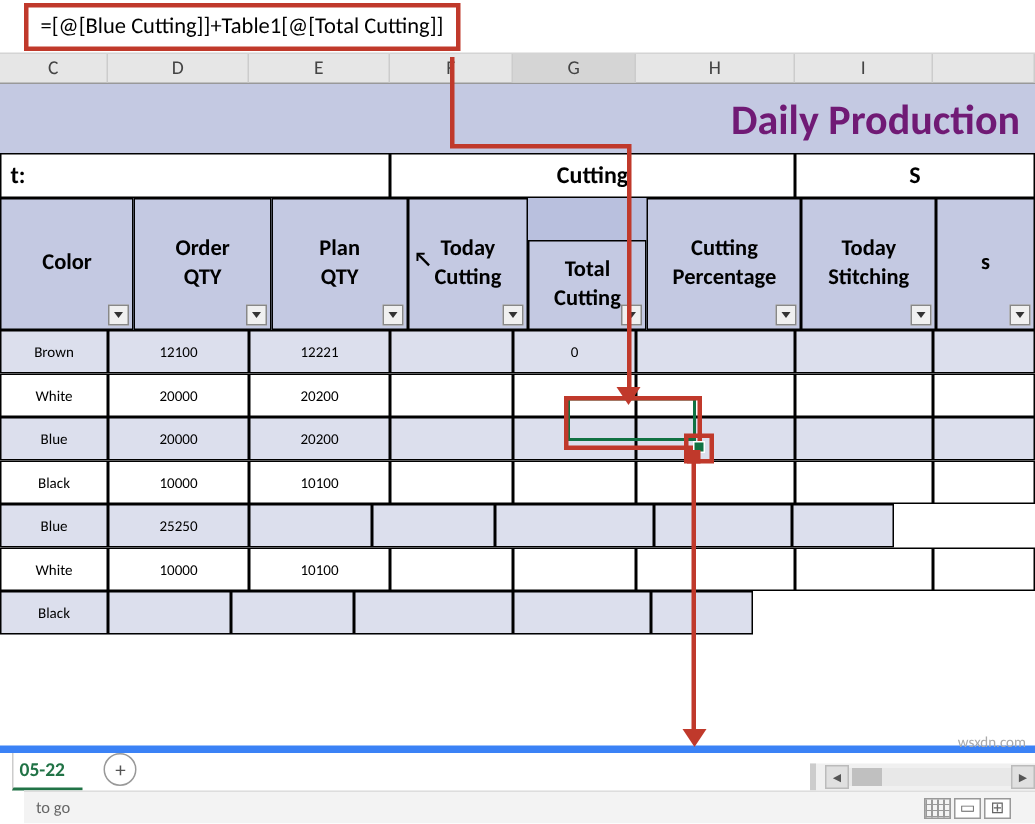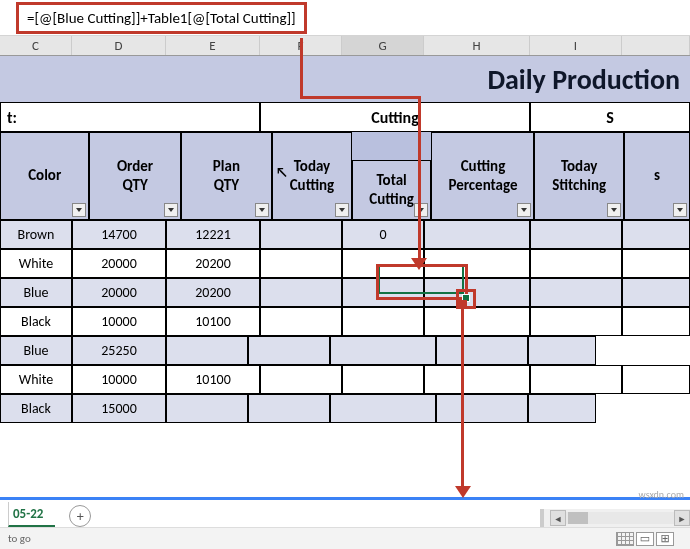--- a/index.html
+++ b/index.html
@@ -55,21 +55,21 @@
       background: #c4c9e2;
       display: flex;
       align-items: center;
       justify-content: flex-end;
       padding-right: 10px;
       overflow: hidden;
     }
     .title-text {
       font-size: 28px;
       font-weight: bold;
-      color: #0f172a;
+      color: #701a75;
       white-space: nowrap;
     }
     .section-row {
       height: 30px;
       display: flex;
       background: #fff;
     }
     .section-cell {
       border: 1px solid #000;
       display: flex;
@@ -126,37 +126,37 @@
     }
     .data-row {
       display: flex;
       height: 29px;
     }
     .data-cell {
       border: 1px solid #000;
       display: flex;
       align-items: center;
       justify-content: center;
-      font-size: 14px;
+      font-size: 10px;
       color: #000;
       background: #fff;
     }
     .data-row.alt .data-cell {
       background: #dcdfed;
     }
     .sheet-tabs {
       position: absolute;
       bottom: 22px;
       left: 0;
       right: 0;
       height: 30px;
       background: #fff;
       display: flex;
-      align-items: flex-end;
-      border-top: 3px solid #3b82f6;
+      align-items: flex-start;
+      border-top: 5px solid #3b82f6;
     }
     .tab {
       padding: 4px 12px;
       font-size: 13px;
       color: #217346;
       border-bottom: 2px solid #217346;
       font-weight: bold;
       margin-left: 8px;
     }
     .tab-partial {
@@ -184,21 +184,21 @@
       background: #f0f0f0;
       display: flex;
       align-items: center;
     }
     .sb-btn { width: 16px; height: 16px; background: #e0e0e0; border: 1px solid #bbb; display:flex; align-items:center; justify-content:center; font-size:9px; color:#555;}
     .sb-track { flex:1; height:12px; background:#e8e8e8; position:relative;}
     .sb-thumb { position:absolute; left:2px; width:20px; height:12px; background:#c0c0c0;}
     .status-bar {
       position: absolute;
       bottom: 0;
-      left: 0;
+      left: 16px;
       right: 0;
       height: 22px;
       background: #f3f3f3;
       display: flex;
       align-items: center;
       font-size: 11px;
       color: #666;
       padding: 0 8px;
       border-top: 1px solid #ddd;
       justify-content: flex-end;
@@ -307,21 +307,21 @@
       <div class="header-cell" style="width: 94px;">Plan<br>QTY<div class="filter-btn"></div></div>
       <div class="header-cell" style="width: 82px;">Today<br>Cutting<div class="filter-btn"></div></div>
       <div class="header-cell" style="width: 82px; margin-top: 28px;">Total<br>Cutting<div class="filter-btn"></div></div>
       <div class="header-cell" style="width: 106px;">Cutting<br>Percentage<div class="filter-btn"></div></div>
       <div class="header-cell" style="width: 92px;">Today<br>Stitching<div class="filter-btn"></div></div>
       <div class="header-cell" style="width: 68px;">s<div class="filter-btn"></div></div>
     </div>
   <div class="data-grid" id="dataGrid">
       <div class="data-row alt">
         <div class="data-cell" style="width: 72px;">Brown</div>
-        <div class="data-cell" style="width: 94px;">14700</div>
+        <div class="data-cell" style="width: 94px;">12100</div>
         <div class="data-cell" style="width: 94px;">12221</div>
         <div class="data-cell" style="width: 82px;"></div>
         <div class="data-cell" style="width: 82px;">0</div>
         <div class="data-cell" style="width: 106px;"></div>
         <div class="data-cell" style="width: 92px;"></div>
         <div class="data-cell" style="width: 68px;"></div>
       </div>
       <div class="data-row">
         <div class="data-cell" style="width: 72px;">White</div>
         <div class="data-cell" style="width: 94px;">20000</div>
@@ -366,21 +366,20 @@
         <div class="data-cell" style="width: 94px;">10000</div>
         <div class="data-cell" style="width: 94px;">10100</div>
         <div class="data-cell" style="width: 82px;"></div>
         <div class="data-cell" style="width: 82px;"></div>
         <div class="data-cell" style="width: 106px;"></div>
         <div class="data-cell" style="width: 92px;"></div>
         <div class="data-cell" style="width: 68px;"></div>
       </div>
       <div class="data-row alt">
         <div class="data-cell" style="width: 72px;">Black</div>
-        <div class="data-cell" style="width: 94px;">15000</div>
         <div class="data-cell" style="width: 82px;"></div>
         <div class="data-cell" style="width: 82px;"></div>
         <div class="data-cell" style="width: 106px;"></div>
         <div class="data-cell" style="width: 92px;"></div>
         <div class="data-cell" style="width: 68px;"></div>
       </div>
     </div>
 </div>
 
 <div class="arrow-seg" style="top:38px; left:300px; width:3px; height:60px;"></div>

